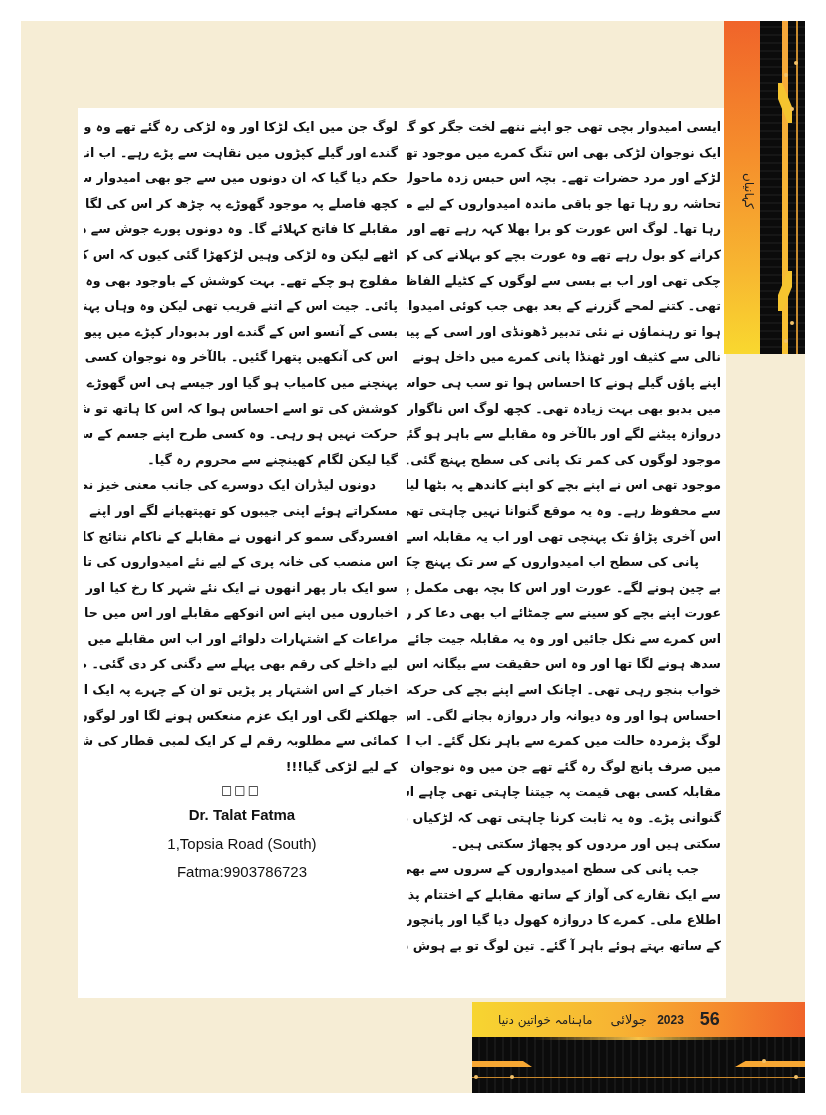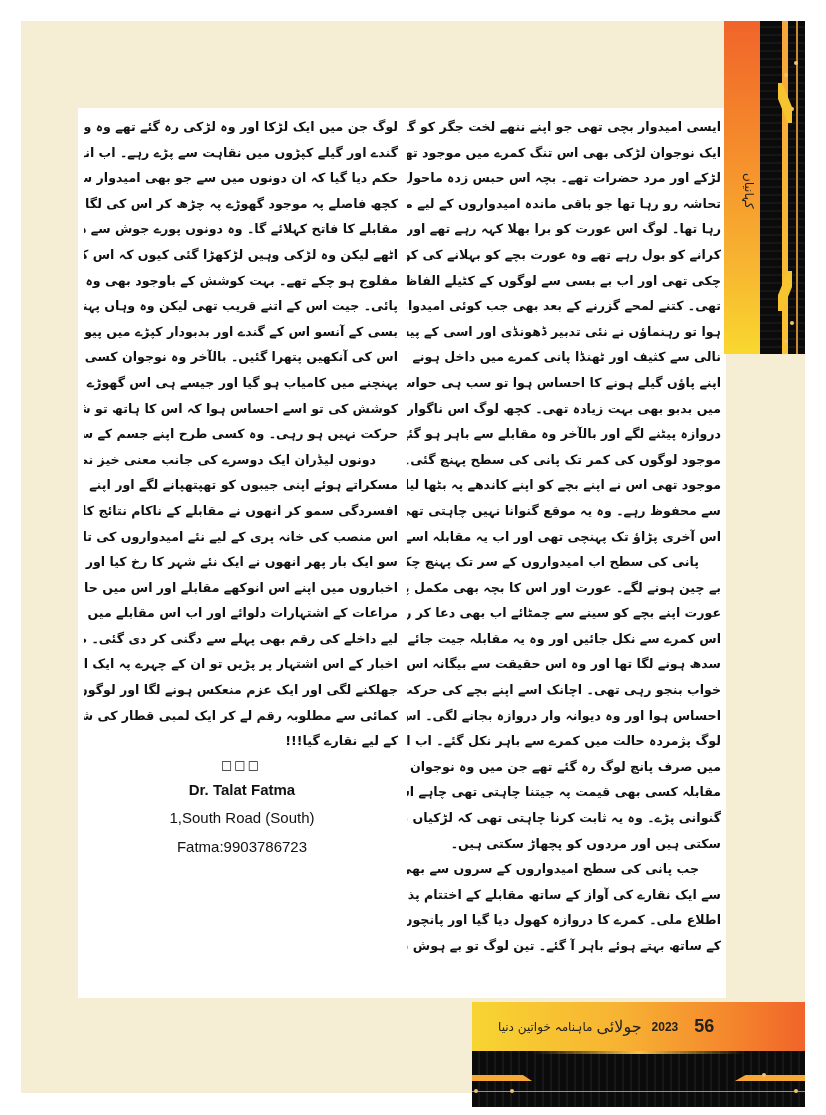--- a/index.html
+++ b/index.html
@@ -21,29 +21,29 @@
     .side-label { position: absolute; top: 140px; left: 4px; width: 28px; height: 60px; writing-mode: vertical-rl; direction: rtl; font-size: 12px; color: #222; text-align: center; }
     .side-dark { width: 45px; height: 100%; background: repeating-linear-gradient(0deg, #0b0b0b 0 6px, #161616 6px 8px); position: relative; overflow: hidden; }
     .side-dark .bar1 { position: absolute; left: 22px; top: 0; width: 6px; height: 333px; background: linear-gradient(180deg, #f6a63a, #f8c232); }
     .side-dark .bar2 { position: absolute; left: 36px; top: 0; width: 2px; height: 333px; background: #c98b2e; }
     .side-dark .chev { position: absolute; left: 18px; width: 14px; height: 40px; background: #f5c42f; }
     .side-dark .chev.t { top: 62px; clip-path: polygon(0 0, 30% 0, 100% 60%, 100% 100%, 70% 100%, 0 40%); }
     .side-dark .chev.b { top: 250px; clip-path: polygon(70% 0, 100% 0, 100% 40%, 30% 100%, 0 100%, 0 60%); }
     .side-dark .dot { position: absolute; width: 4px; height: 4px; border-radius: 50%; background: #f3c26a; }
     
     .footer { position: absolute; left: 451px; top: 981px; width: 333px; height: 91px; }
-    .footer-grad { height: 49px; background: linear-gradient(90deg, #f7d531 0%, #f7b233 45%, #f58a2d 75%, #f0642a 100%); display: flex; align-items: center; direction: ltr; }
+    .footer-grad { height: 35px; background: linear-gradient(90deg, #f7d531 0%, #f7b233 45%, #f58a2d 75%, #f0642a 100%); display: flex; align-items: center; direction: ltr; }
     .footer-dark { height: 56px; background: repeating-linear-gradient(90deg, #0b0b0b 0 6px, #171717 6px 8px); position: relative; overflow: hidden; }
     .footer-dark .glow { position: absolute; left: 60px; right: 60px; top: 0; height: 3px; background: linear-gradient(90deg, transparent, #f7c34a, transparent); }
     .footer-dark .l1 { position: absolute; left: 0; top: 24px; width: 60px; height: 6px; background: #f7a733; clip-path: polygon(0 0, 85% 0, 100% 100%, 0 100%); }
     .footer-dark .l2 { position: absolute; right: 0; top: 24px; width: 70px; height: 6px; background: #f7a733; clip-path: polygon(15% 0, 100% 0, 100% 100%, 0 100%); }
     .footer-dark .ln { position: absolute; left: 0; right: 0; top: 40px; height: 1px; background: #c9882c; }
     .footer-dark .dot { position: absolute; width: 4px; height: 4px; border-radius: 50%; background: #f3c26a; }
     .ft-mag { font-size: 12px; color: #222; margin-left: 26px; direction: rtl; }
-    .ft-month { font-size: 16px; color: #222; margin-left: 4px; direction: rtl; font-family: Liberation Serif, serif; }
+    .ft-month { font-size: 13px; color: #222; margin-left: 18px; direction: rtl; }
     .ft-year { font-family: "Liberation Sans", sans-serif; font-weight: bold; font-size: 12px; color: #222; margin-left: 10px; }
     .ft-page { font-family: "Liberation Sans", sans-serif; font-weight: bold; font-size: 18px; color: #222; margin-left: 16px; }
   </style>
 </head>
 <body>
 
 <div class="page">
 
   <div class="content">
     <div class="col col-right" id="col-right">
@@ -89,37 +89,38 @@
           <span class="line">کچھ فاصلے پہ موجود گھوڑے پہ چڑھ کر اس کی لگام تھام لے گا وہی اس</span>
           <span class="line">مقابلے کا فاتح کہلائے گا۔ وہ دونوں پورے جوش سے دوڑنے کے لیے</span>
           <span class="line">اٹھے لیکن وہ لڑکی وہیں لڑکھڑا گئی کیوں کہ اس کے پاؤں بے جان اور</span>
           <span class="line">مفلوج ہو چکے تھے۔ بہت کوشش کے باوجود بھی وہ اپنی جگہ سے ہل نہیں</span>
           <span class="line">پائی۔ جیت اس کے اتنے قریب تھی لیکن وہ وہاں پہنچنے سے قاصر تھی۔ بے</span>
           <span class="line">بسی کے آنسو اس کے گندے اور بدبودار کپڑے میں پیوست ہونے لگے اور</span>
           <span class="line">اس کی آنکھیں پتھرا گئیں۔ بالآخر وہ نوجوان کسی طرح اس گھوڑے تک</span>
           <span class="line">پہنچنے میں کامیاب ہو گیا اور جیسے ہی اس گھوڑے پہ چڑھنے کی اس نے</span>
           <span class="line">کوشش کی تو اسے احساس ہوا کہ اس کا ہاتھ تو شل ہو چکا ہے اور اس میں کوئی</span>
           <span class="line">حرکت نہیں ہو رہی۔ وہ کسی طرح اپنے جسم کے سہارے گھوڑے پہ چڑھ تو</span>
+          <span class="line short">گیا لیکن لگام کھینچنے سے محروم رہ گیا۔</span>
           <span class="line indent">دونوں لیڈران ایک دوسرے کی جانب معنی خیز نظروں سے دیکھ کر</span>
           <span class="line">مسکراتے ہوئے اپنی جیبوں کو تھپتھپانے لگے اور اپنے لہجوں میں نہایت</span>
           <span class="line">افسردگی سمو کر انھوں نے مقابلے کے ناکام نتائج کا اعلان کر دیا۔ اب انہیں</span>
           <span class="line">اس منصب کی خانہ پری کے لیے نئے امیدواروں کی تلاش شروع کرنی تھی</span>
           <span class="line">سو ایک بار پھر انھوں نے ایک نئے شہر کا رخ کیا اور وہاں کے مقامی</span>
           <span class="line">اخباروں میں اپنے اس انوکھے مقابلے اور اس میں حاصل ہونے والی</span>
           <span class="line">مراعات کے اشتہارات دلوائے اور اب اس مقابلے میں شامل ہونے کے</span>
           <span class="line">لیے داخلے کی رقم بھی پہلے سے دگنی کر دی گئی۔ صبح لوگوں کی نظریں جب</span>
           <span class="line">اخبار کے اس اشتہار پر پڑیں تو ان کے چہرے پہ ایک الگ سی سرشاری</span>
           <span class="line">جھلکنے لگی اور ایک عزم منعکس ہونے لگا اور لوگوں کا ہجوم اپنی محنت کی گاڑھی</span>
           <span class="line">کمائی سے مطلوبہ رقم لے کر ایک لمبی قطار کی شکل میں مقابلے میں حصہ لینے</span>
-          <span class="line short">کے لیے نقارے گیا!!!</span>
+          <span class="line short">کے لیے لڑکی گیا!!!</span>
         </div>
       <div class="sep">□□□</div>
       <div class="addr">
         <div class="name">Dr. Talat Fatma</div>
-        <div>1,South Road (South)</div>
+        <div>1,Topsia Road (South)</div>
         <div>Fatma:9903786723</div>
       </div>
     </div>
   </div>
 
   <div class="side-strip">
     <div class="side-grad">
       <div class="side-label">کہانیاں</div>
     </div>
     <div class="side-dark">

